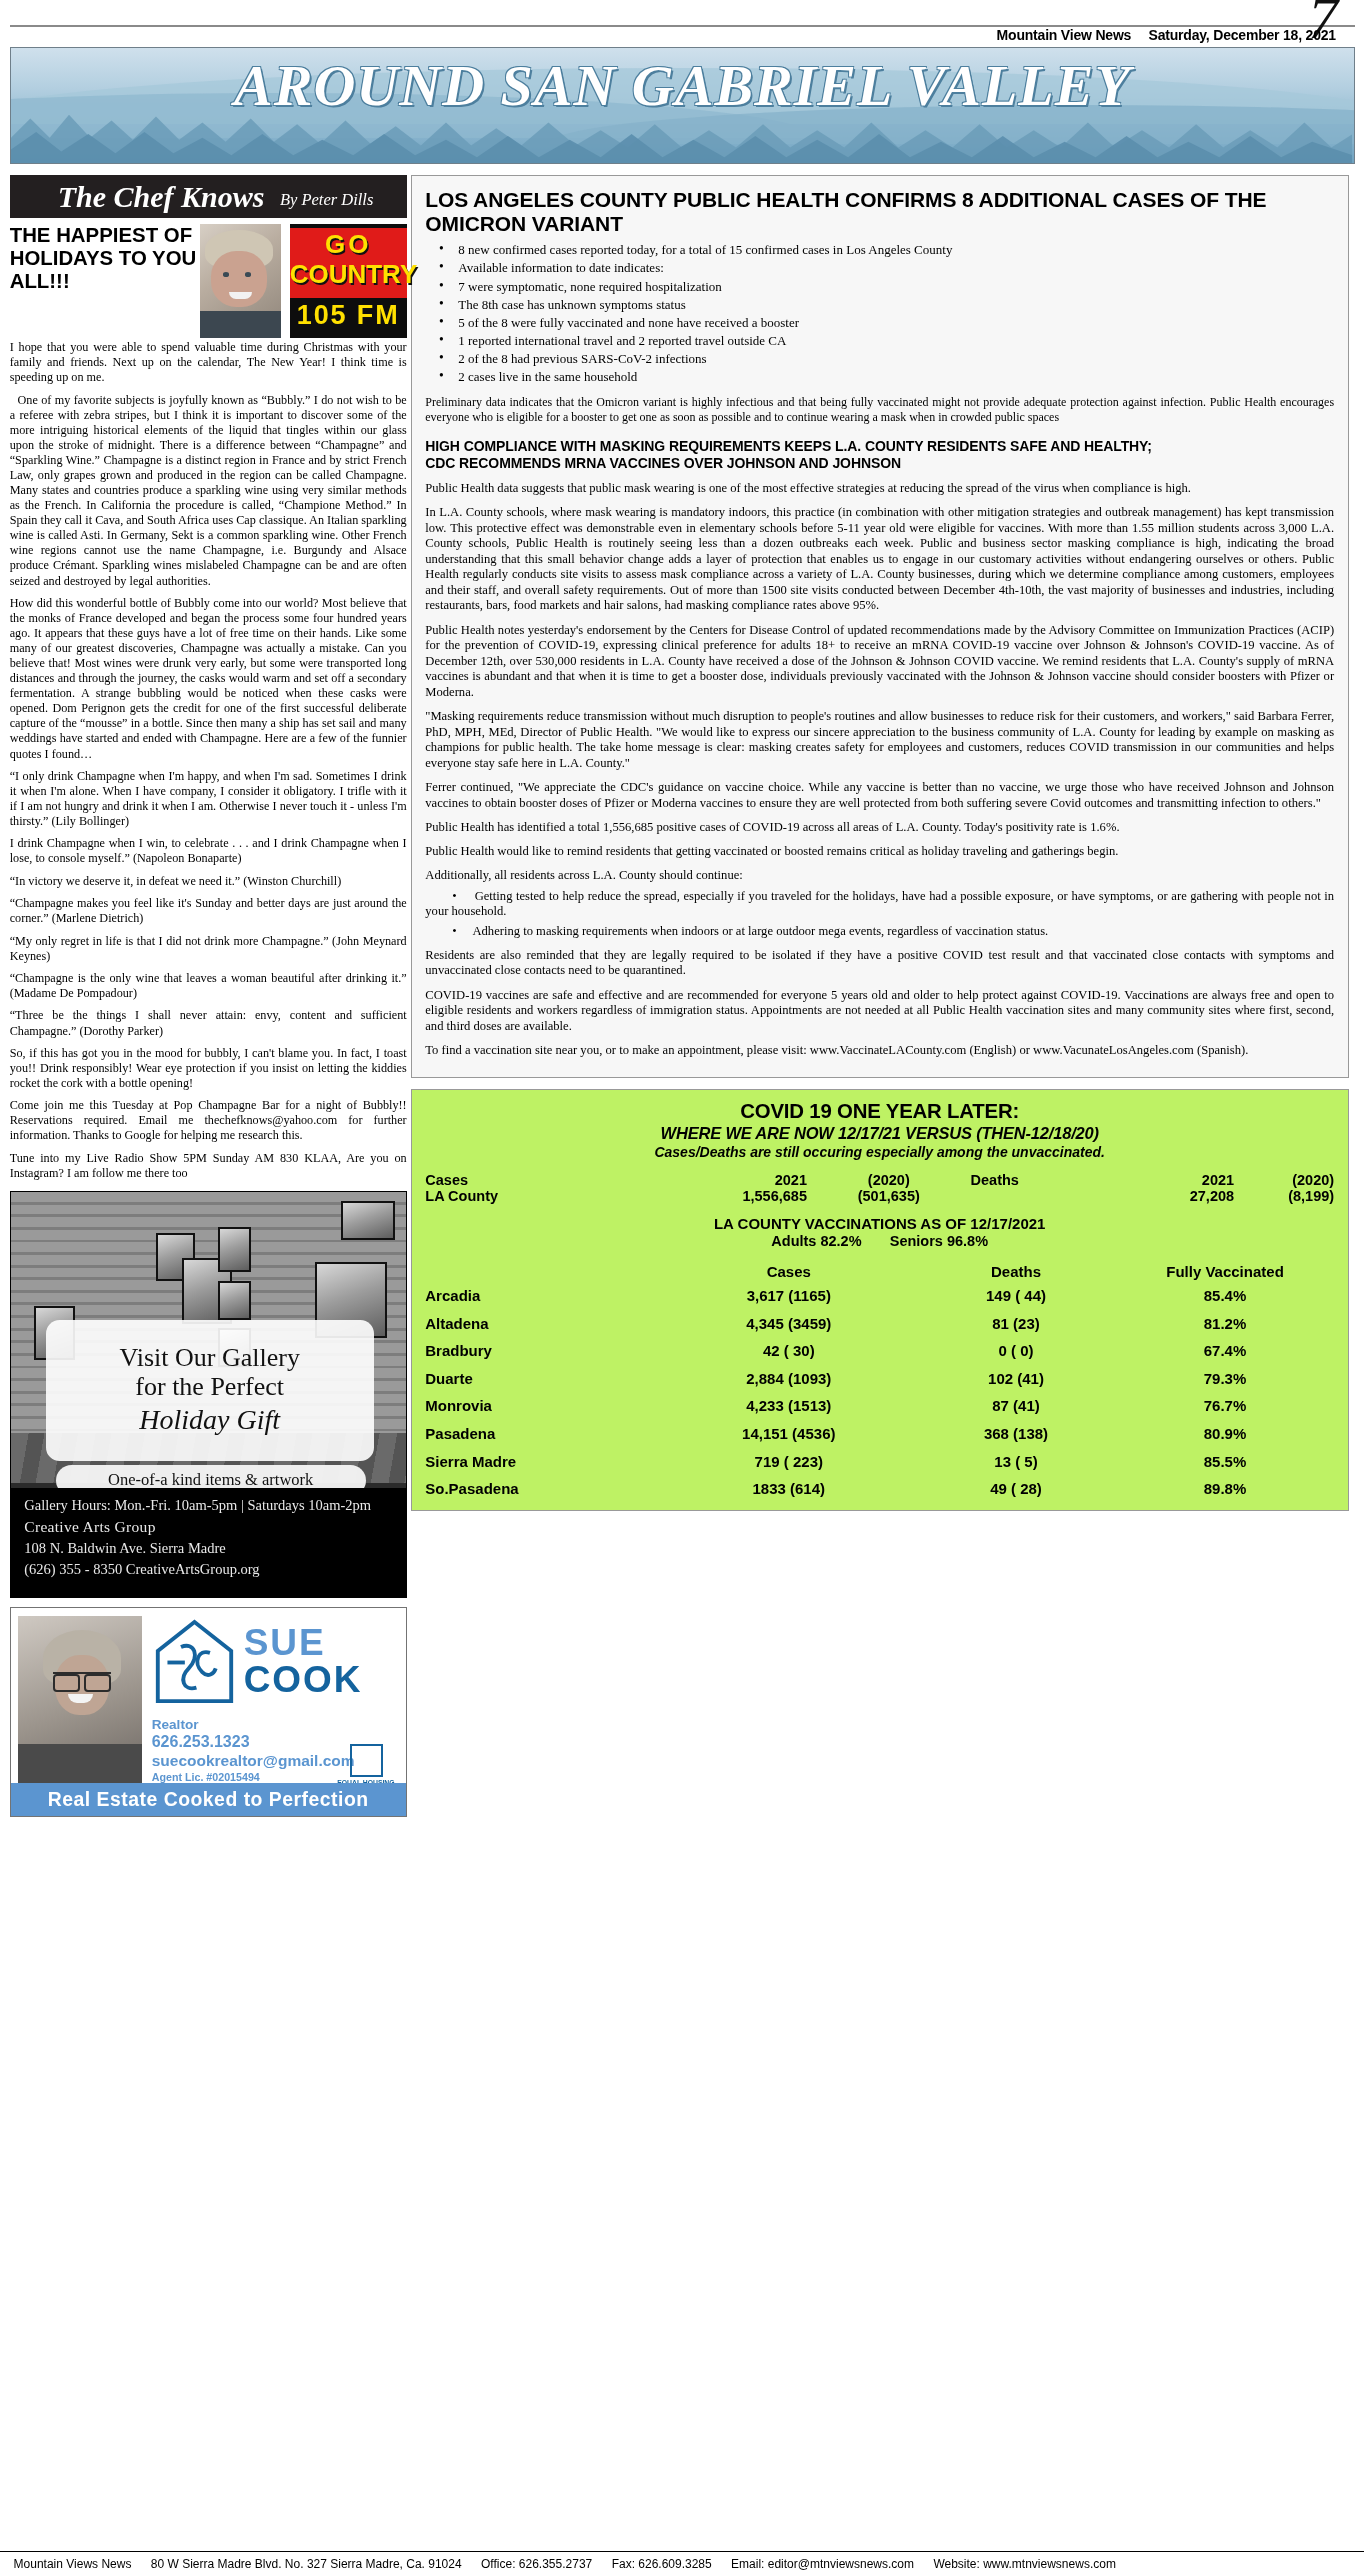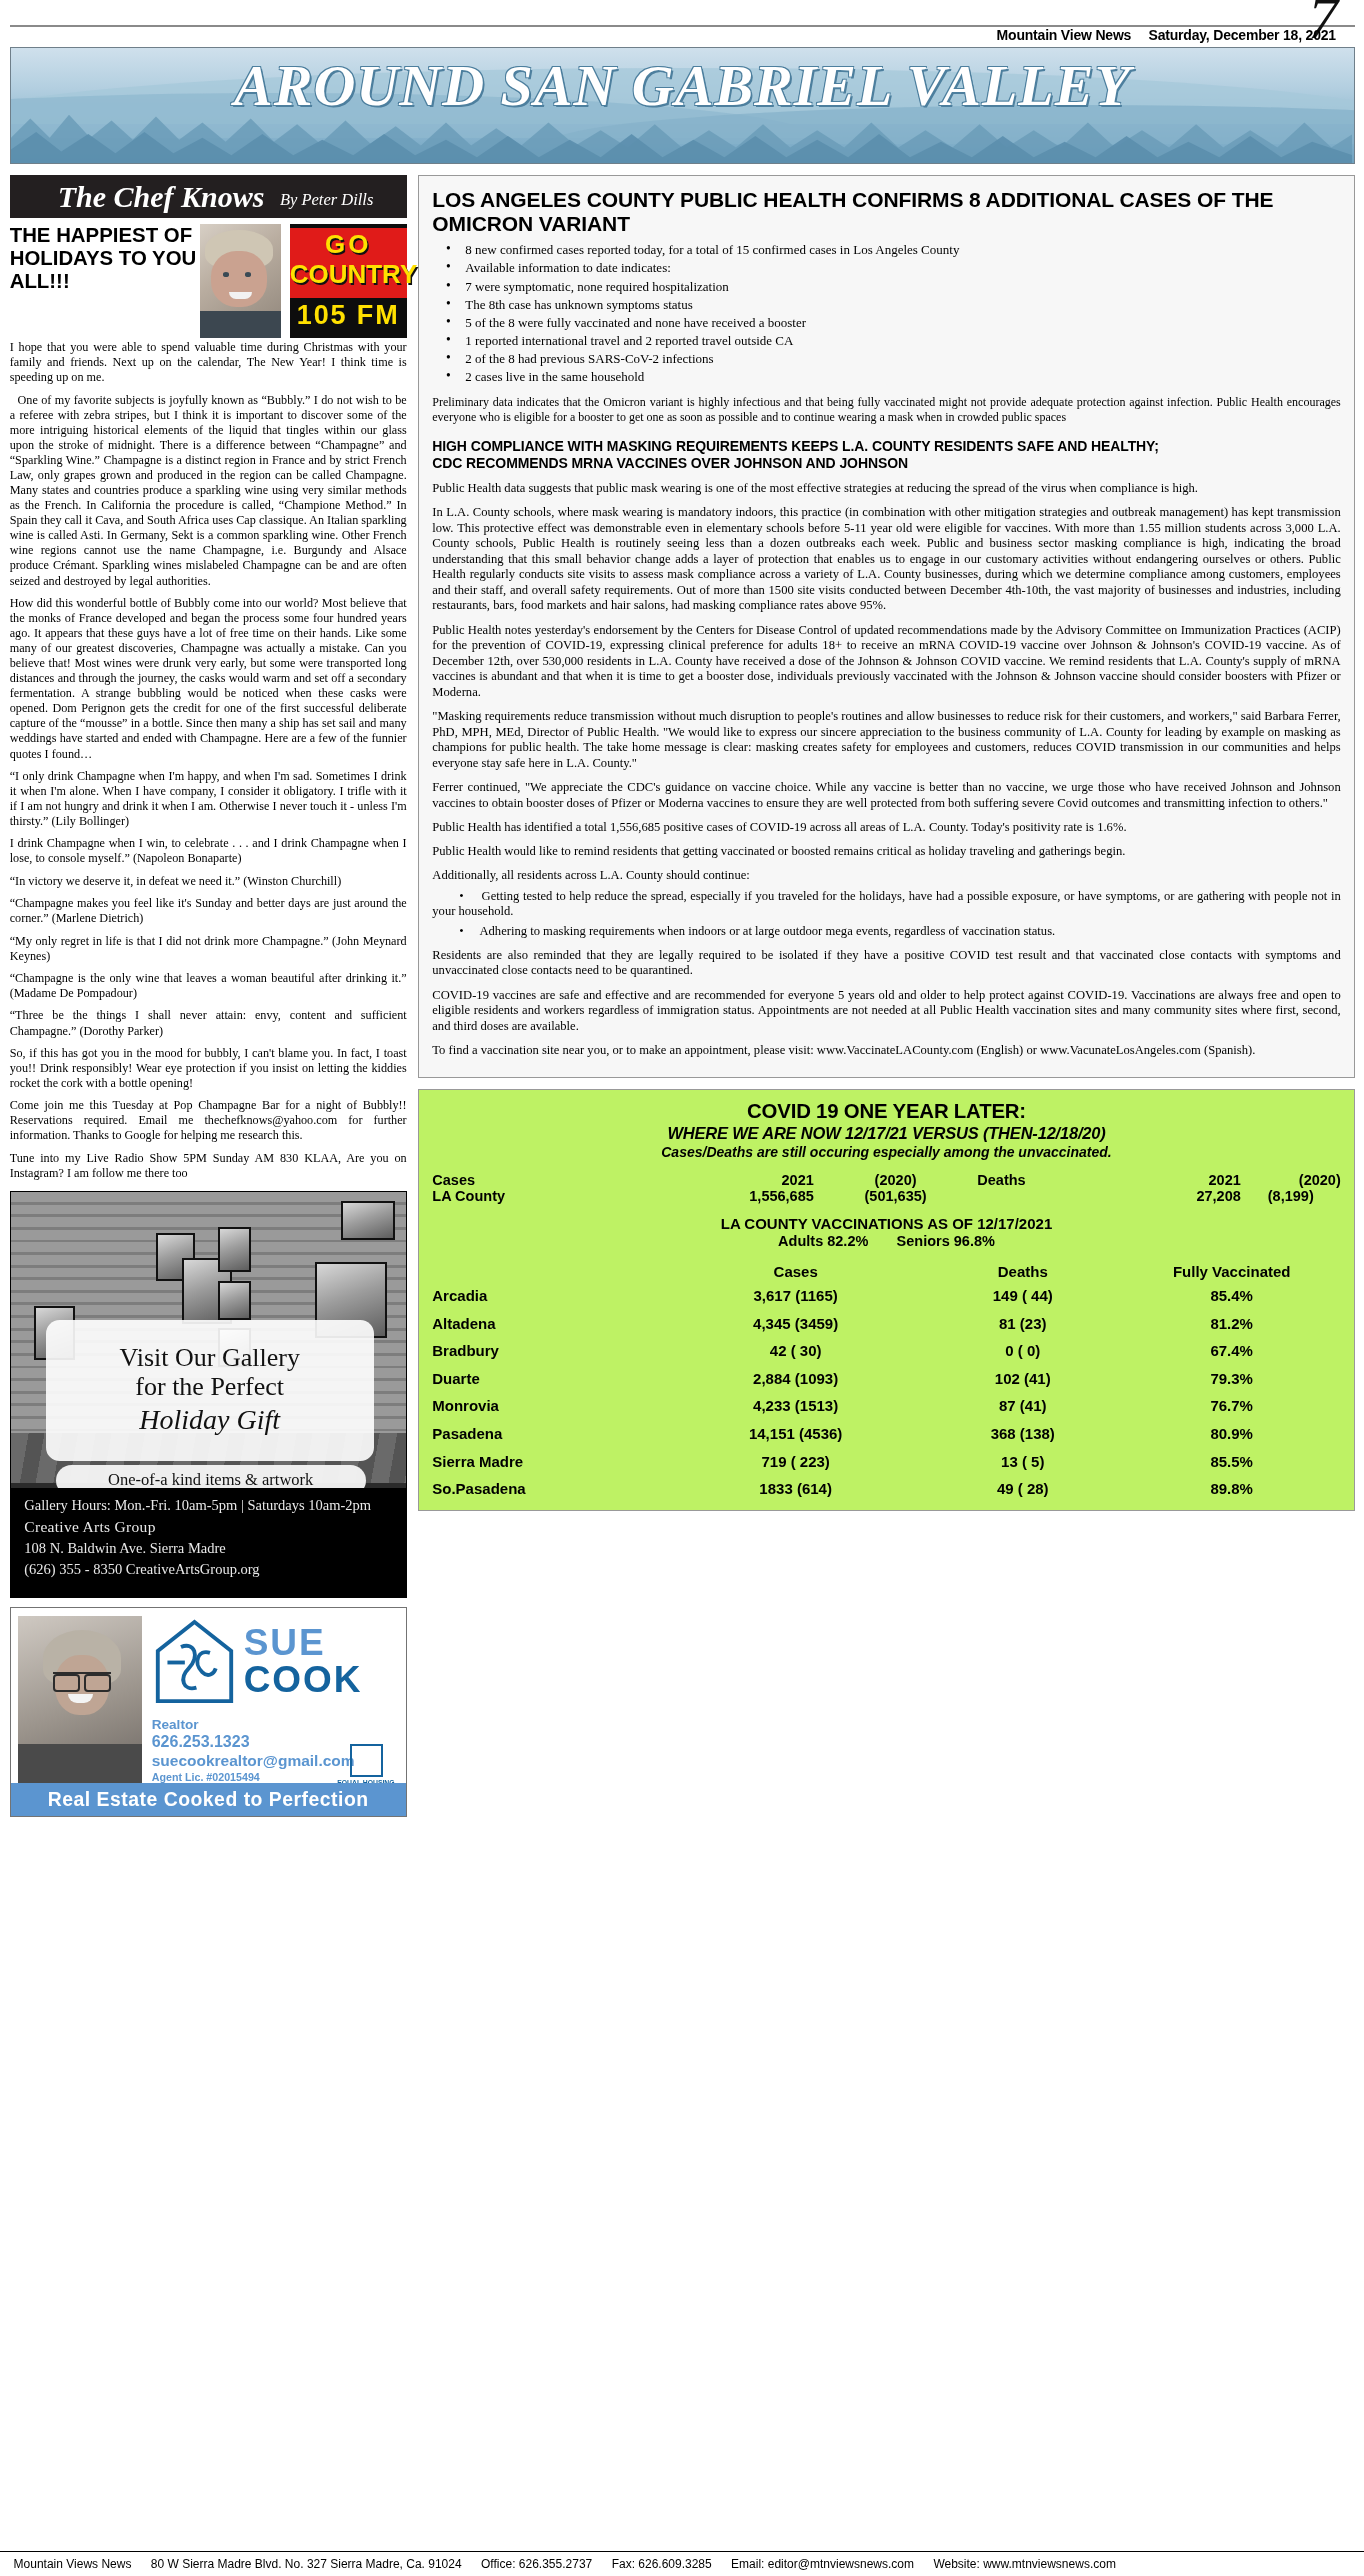--- a/index.html
+++ b/index.html
@@ -50,21 +50,21 @@
     text-align: center;
     font-family: "Liberation Serif", serif;
     font-size: 58px; font-weight: bold; font-style: italic;
     letter-spacing: 1px;
     color: #ffffff;
     text-shadow: 1.9px 1.9px 0 #4d7f9e, -1px -1px 0 #4d7f9e, 1px -1px 0 #4d7f9e, -1px 1px 0 #4d7f9e;
     white-space: nowrap;
   }
 
   
-  .main { display: flex; gap: 11px; margin-top: 11.6px; }
+  .main { display: flex; gap: 4px; margin-top: 11.6px; }
   .col-left { width: 397px; }
   .col-right { width: 938px; }
 
   
   .chef-banner {
     background: #231f20; color: #fff; height: 43px;
     display: flex; align-items: center; padding-left: 48px;
     margin-bottom: 5.8px;
   }
   .chef-banner .ttl {
@@ -433,21 +433,21 @@
               <td style="width:16%;">Deaths</td>
               <td style="width:13%;text-align:right;">2021</td>
               <td style="width:11%;text-align:right;">(2020)</td>
             </tr>
             <tr>
               <td>LA County</td>
               <td style="text-align:right;">1,556,685</td>
               <td style="text-align:center;">(501,635)</td>
               <td></td>
               <td style="text-align:right;">27,208</td>
-              <td style="text-align:center;">(8,199)</td>
+              <td style="text-align:right;">(8,199)</td>
             </tr>
           </tbody>
             </table>
         </div>
 
         <div class="cv-vax-h">LA COUNTY VACCINATIONS AS OF 12/17/2021</div>
         <div class="cv-vax-s">
           <span>Adults   82.2%</span>
           &nbsp;&nbsp;&nbsp;&nbsp;&nbsp;
           <span>Seniors 96.8%</span>

